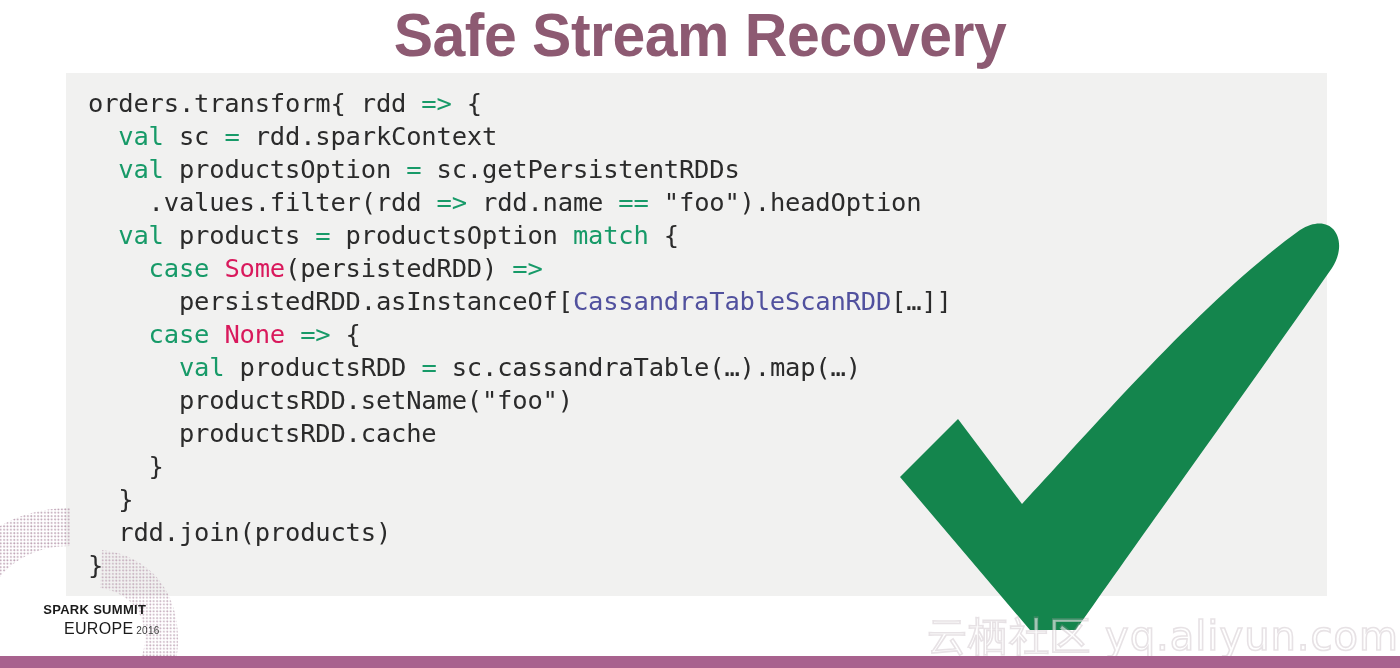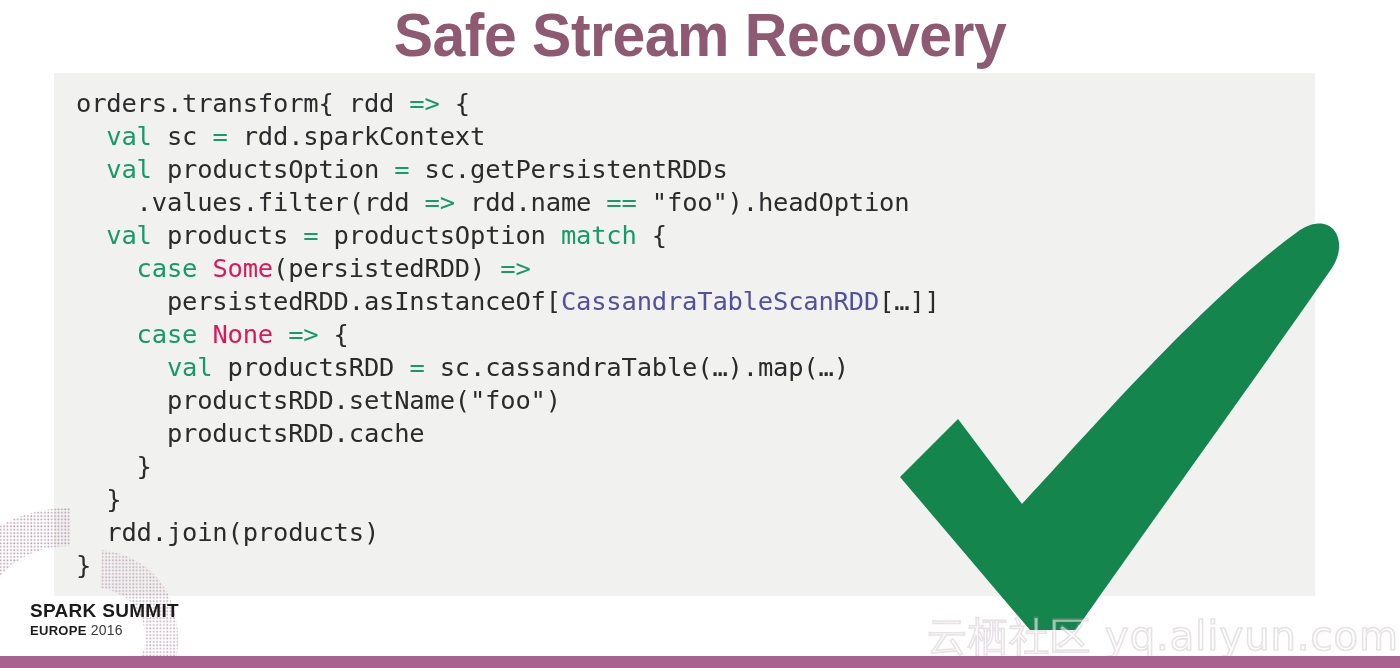--- a/index.html
+++ b/index.html
@@ -29,21 +29,21 @@
     letter-spacing: -0.5px;
     color: #8d5a72;
     white-space: nowrap;
     transform: scaleX(0.95);
     transform-origin: center top;
   }
 
   
   #code-panel {
     position: absolute;
-    left: 54px;
+    left: 66px;
     top: 73px;
     width: 1261px;
     height: 523px;
     background: #f1f1f0;
     overflow: hidden;
   }
   #code-block {
     position: absolute;
     left: 22px;
     top: 14px;
@@ -93,33 +93,34 @@
     position: absolute;
     left: 30px;
     bottom: 28px;
     font-family: "Liberation Sans", sans-serif;
     line-height: 19px;
     color: #1b1b1b;
     white-space: nowrap;
   }
   #logo-line1 {
     display: block;
-    font-size: 19px;
+    font-size: 13px;
     font-weight: bold;
     letter-spacing: 0.3px;
     text-align: center;
   }
   #logo-line2 { display: block; }
   #logo-europe {
-    font-size: 13px;
-    font-weight: bold;
+    font-size: 16px;
+    font-weight: normal;
     letter-spacing: 0.3px;
+    margin-left: 34px;
   }
   #logo-year {
-    font-size: 14px;
+    font-size: 10px;
     font-weight: normal;
     letter-spacing: 0.2px;
     color: #3a3a3a;
     text-align: right;
   }
 
   
   #watermark {
     position: absolute;
     right: 1px;

